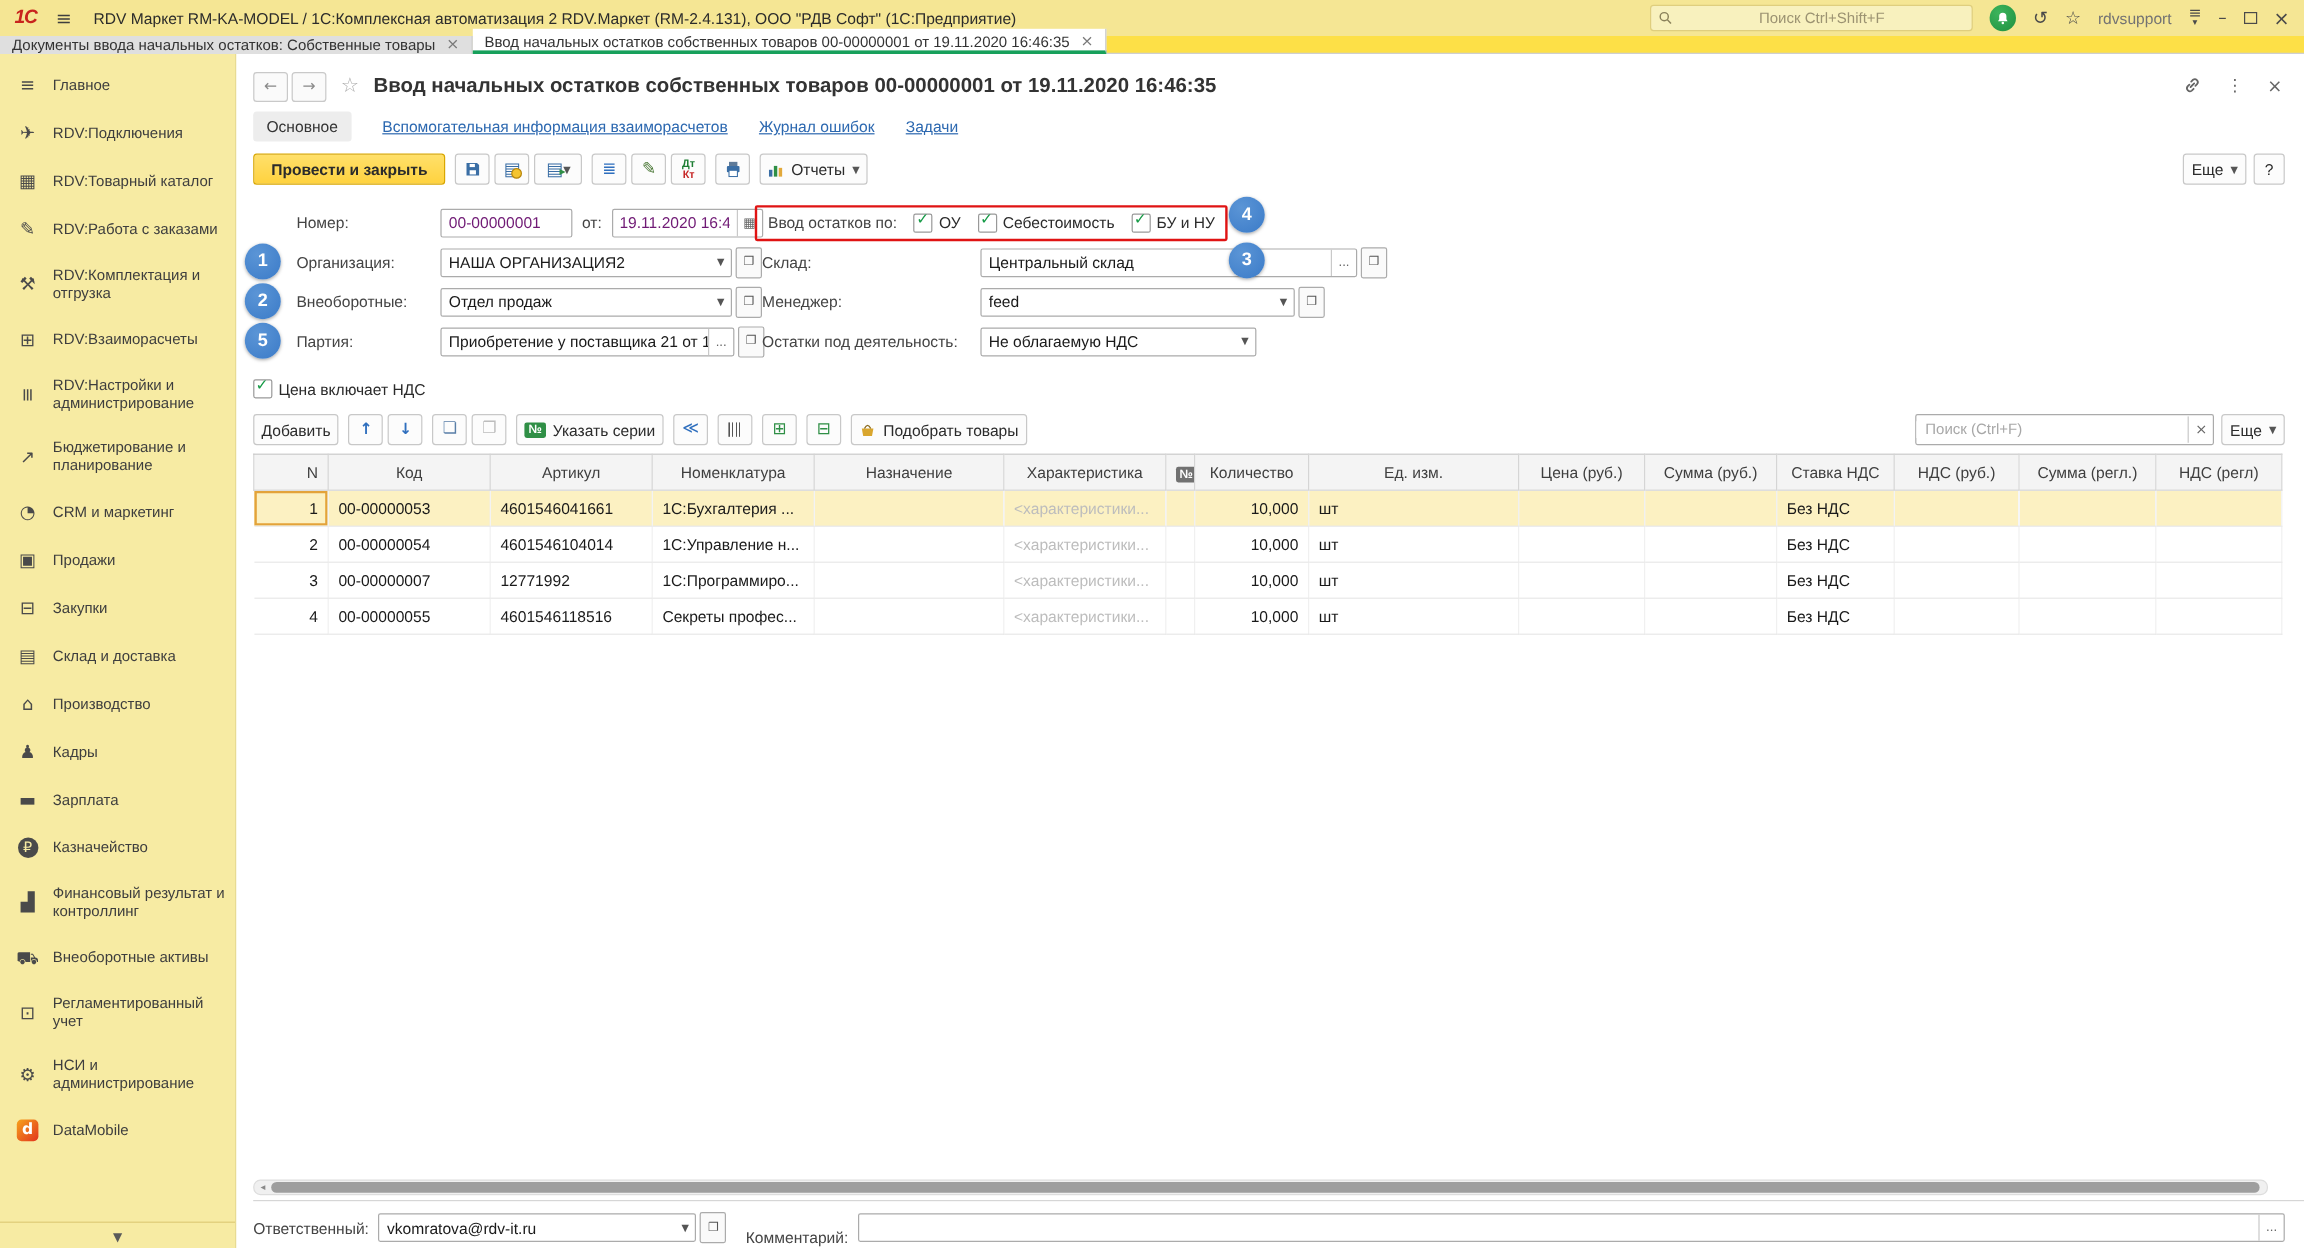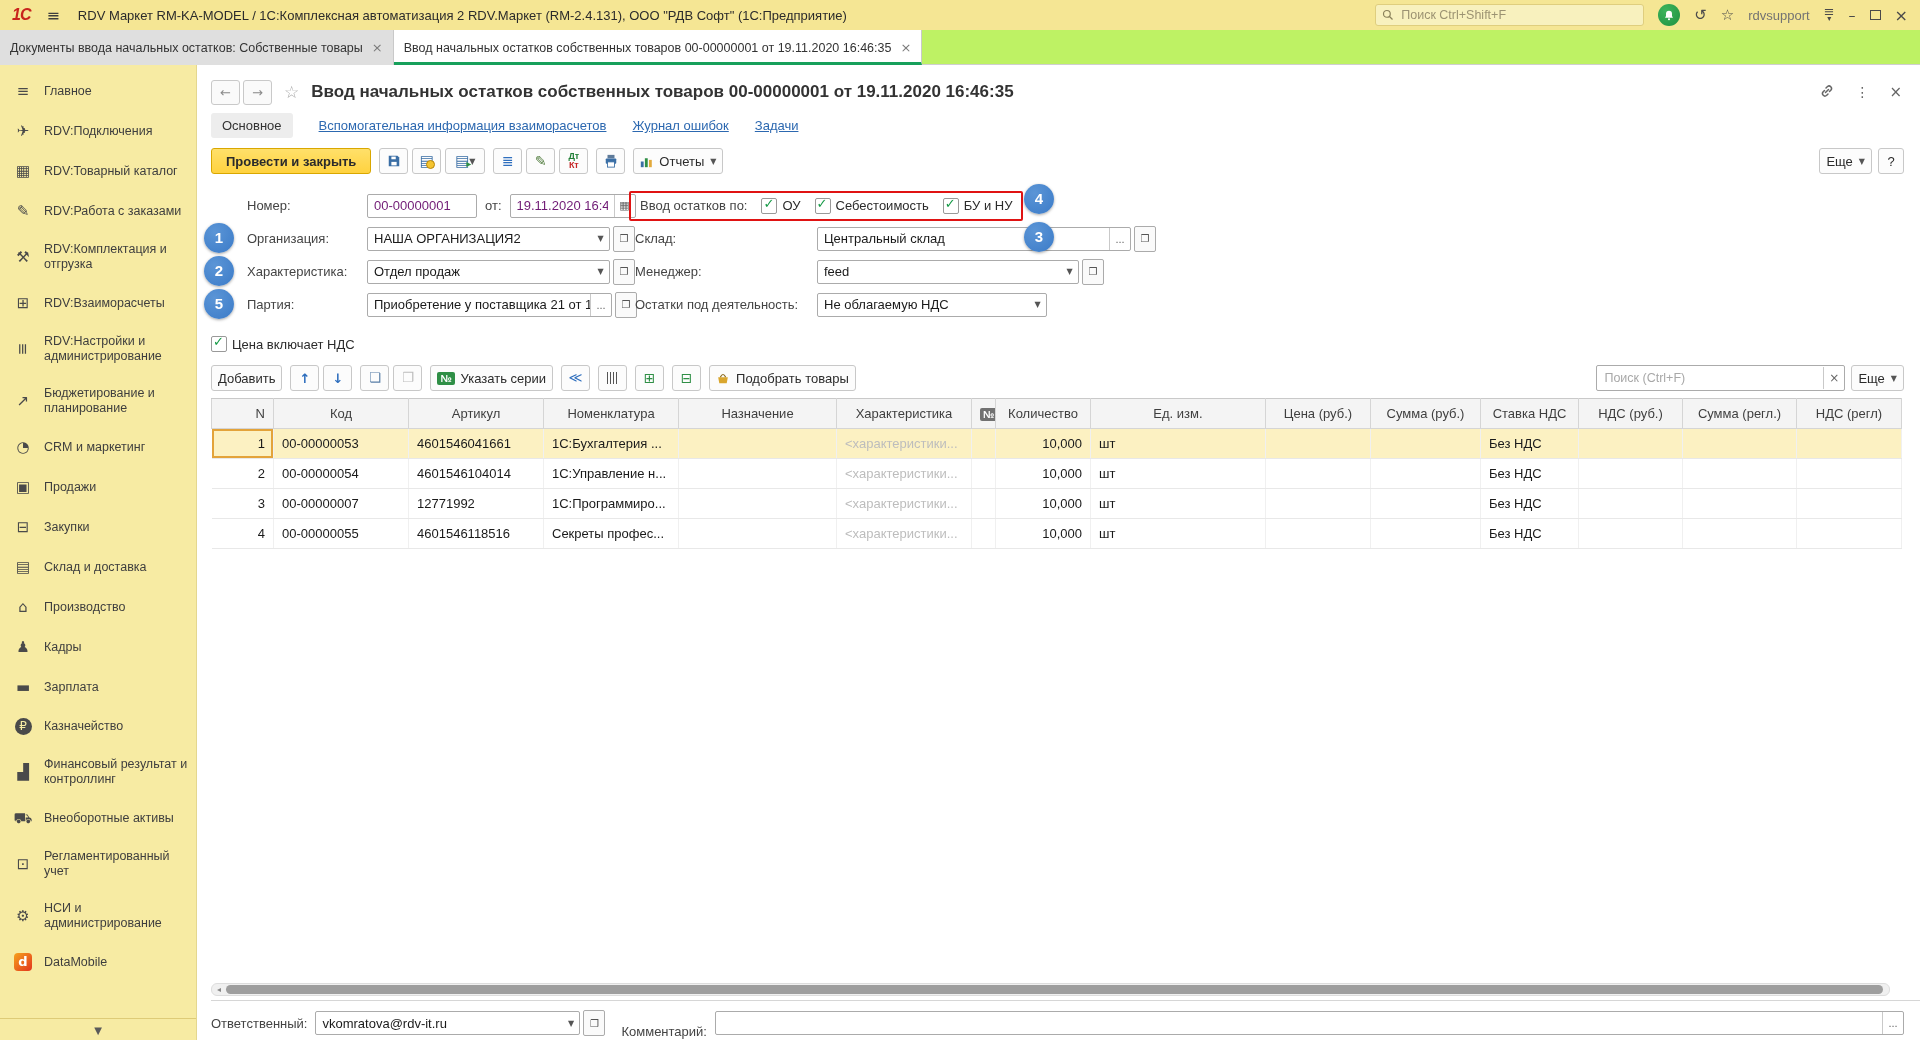--- a/index.html
+++ b/index.html
@@ -7,34 +7,34 @@
   .uni{font-family:"DejaVu Sans",sans-serif;}
   .window{width:1920px;height:1040px;display:flex;flex-direction:column;background:#fff;}
 
   
   .titlebar{height:30px;background:#F5E694;display:flex;align-items:center;padding:0 12px;flex:0 0 auto;gap:0;}
   .logo{color:#C8241D;font-weight:bold;font-style:italic;font-size:16px;letter-spacing:-1px;margin-right:16px;}
   .burger{font-size:16px;color:#3E3E3E;margin-right:18px;cursor:pointer;}
   .win-title{font-size:13px;color:#2B2B2B;white-space:nowrap;overflow:hidden;}
   .tb-right{margin-left:auto;display:flex;align-items:center;gap:14px;}
   .tb-search{width:255px;height:20px;background:#F8F1BE;border:1px solid #DFCE7E;border-radius:3px;display:flex;align-items:center;padding:0 6px;gap:5px;}
-  .tb-search input{flex:1;border:none;outline:none;background:transparent;font:12.5px "Liberation Sans",sans-serif;color:#4d7c0f;}
+  .tb-search input{flex:1;border:none;outline:none;background:transparent;font:12.5px "Liberation Sans",sans-serif;color:#4d7c0f;text-align:center;}
   .tb-search input::placeholder{color:#9C9372;}
   .bell{width:22px;height:22px;border-radius:50%;background:radial-gradient(circle at 35% 30%,#3CB45C,#1F9140);display:flex;align-items:center;justify-content:center;cursor:pointer;}
   .tb-ic{color:#4A4A4A;font-size:15px;cursor:pointer;line-height:1;}
   .user{font-size:13px;color:#737373;cursor:pointer;}
   .svc{display:inline-flex;flex-direction:column;align-items:center;line-height:7px;cursor:pointer;}
   .svc .l{font-size:13px;color:#4A4A4A;}
   .svc .c{font-size:8px;color:#4A4A4A;}
   .minimize{font-size:14px;color:#4A4A4A;cursor:pointer;}
   .restore-box{width:9px;height:8px;border:1.5px solid #4A4A4A;display:inline-block;cursor:pointer;}
   .close-x{font-size:16px;color:#4A4A4A;cursor:pointer;}
 
   
-  .tabbar{height:35px;background:#bef264;display:flex;flex:0 0 auto;box-shadow:inset 0 -1px 0 #CFCFCF;}
+  .tabbar{height:15px;background:#fde047;display:flex;flex:0 0 auto;box-shadow:inset 0 -1px 0 #CFCFCF;align-items:flex-end;}
   .tab{display:flex;align-items:center;padding:0 10px;font-size:12.5px;color:#333;background:#DFDFDF;border-right:1px solid #C9C9C9;max-width:560px;cursor:pointer;}
   .tab-label{white-space:nowrap;overflow:hidden;text-overflow:ellipsis;}
   .tab.active{background:#FFFFFF;border-bottom:3px solid #17A05B;padding-top:3px;}
   .tab-close{margin-left:9px;color:#7A7A7A;font-size:13px;}
 
   
   .app-body{flex:1;display:flex;min-height:0;}
   .sidebar{width:196px;background:#F7EBA3;border-right:1px solid #E4D78F;padding-top:6px;flex:0 0 auto;display:flex;flex-direction:column;overflow:hidden;}
   .side-item{display:flex;align-items:center;gap:10px;padding:11px 6px 11px 12px;color:#3E3E3E;font-size:12.5px;line-height:15px;cursor:pointer;}
   .side-icon{width:22px;flex:0 0 22px;text-align:center;color:#4A4A4A;font-size:15px;font-family:"DejaVu Sans",sans-serif;line-height:18px;}
@@ -375,21 +375,21 @@
             </div>
             <div class="frow">
               <span class="flabel w120">Организация:</span>
               <span class="field" style="width:245px;">
                 <span class="val">НАША ОРГАНИЗАЦИЯ2</span>
                   <span class="dd">▼</span>
               </span>
               <span class="openbtn">❐</span>
             </div>
             <div class="frow">
-              <span class="flabel w120">Характеристика:</span>
+              <span class="flabel w120">Внеоборотные:</span>
               <span class="field" style="width:245px;">
                 <span class="val">Отдел продаж</span>
                   <span class="dd">▼</span>
               </span>
               <span class="openbtn">❐</span>
             </div>
             <div class="frow">
               <span class="flabel w120">Партия:</span>
               <span class="field" style="width:245px;">
                 <span class="val">Приобретение у поставщика 21 от 19.11</span>

